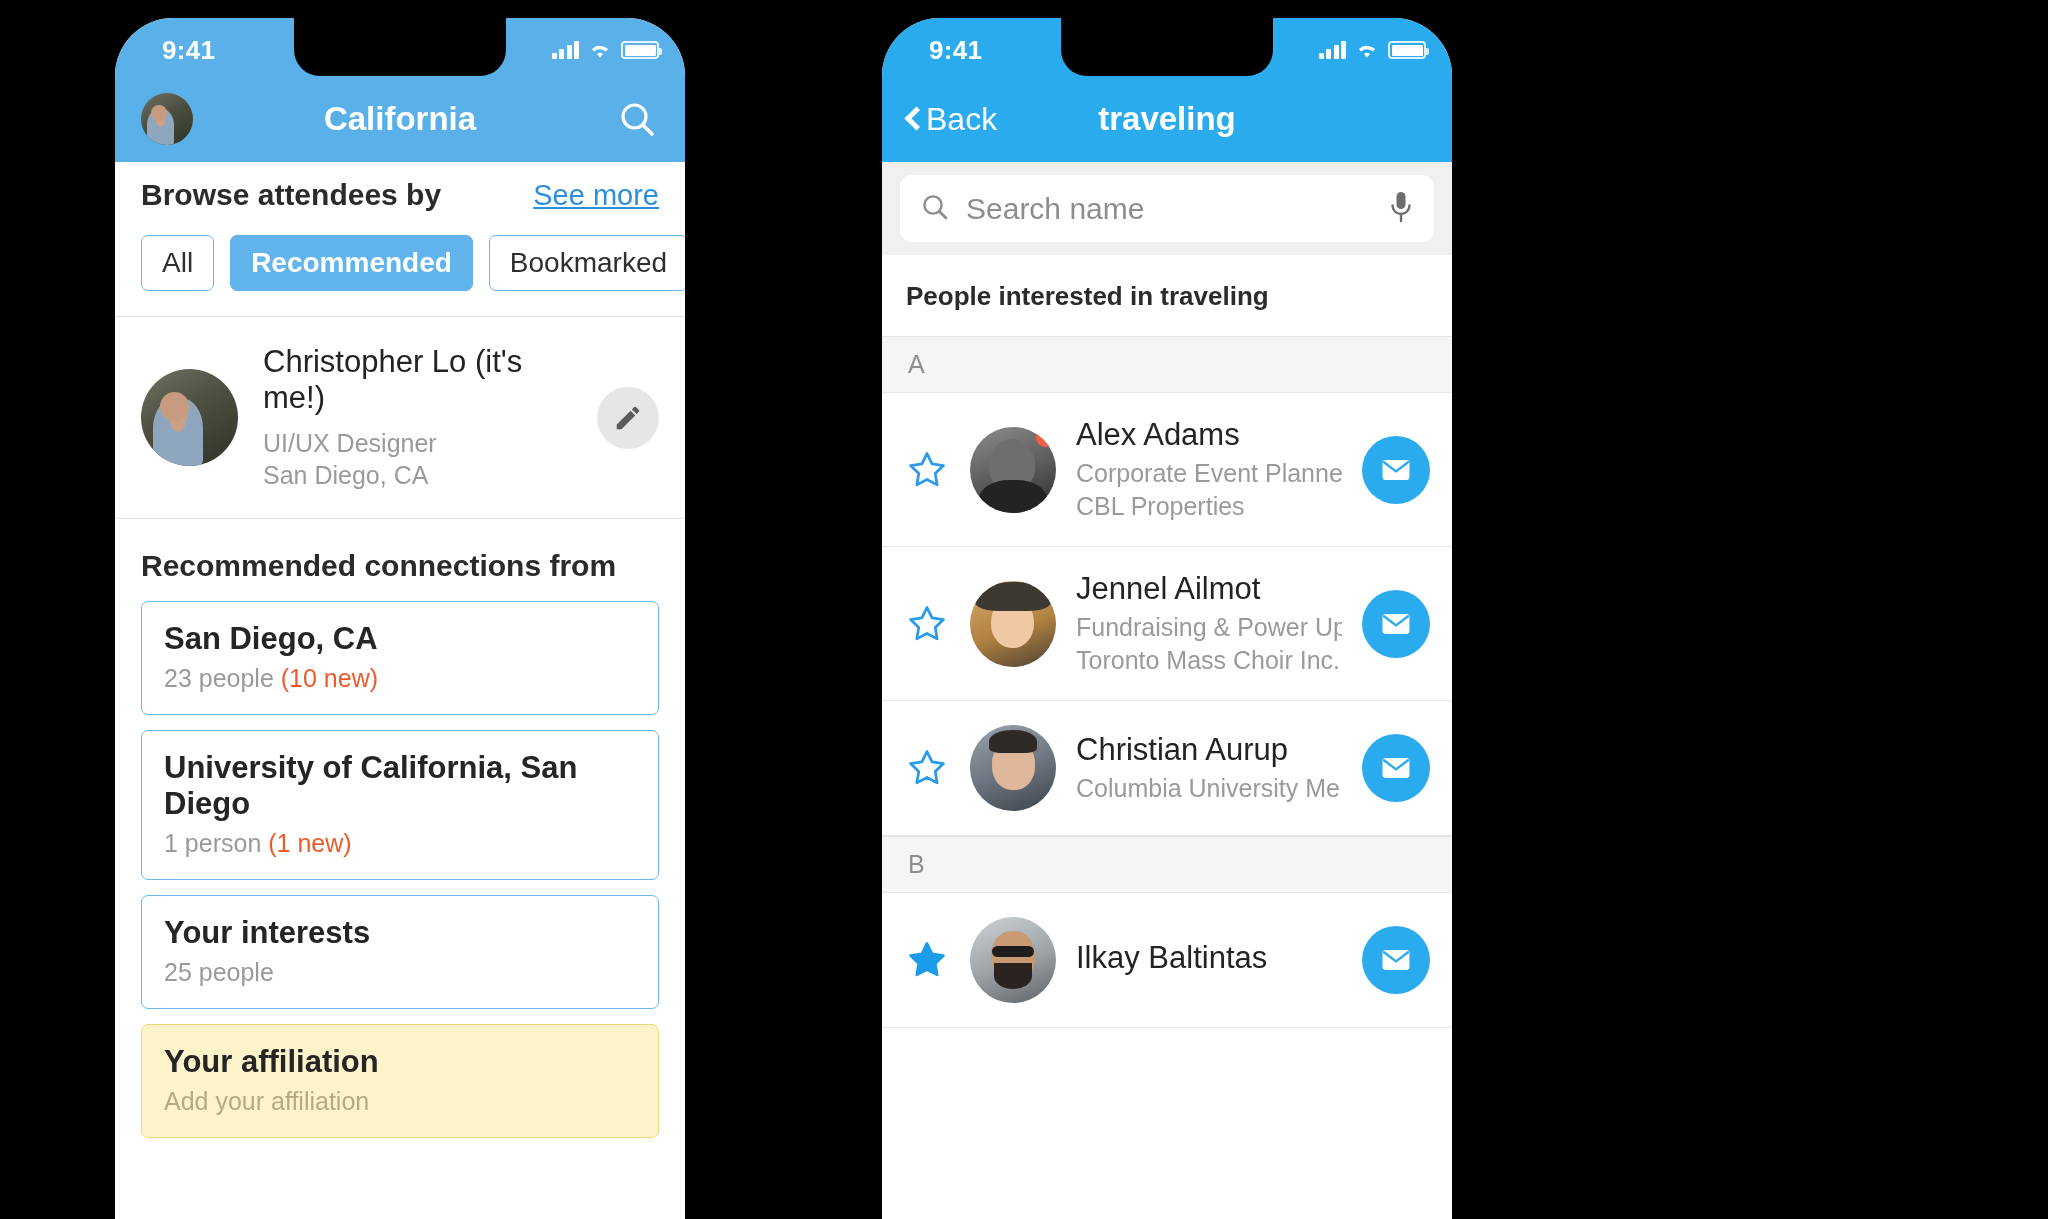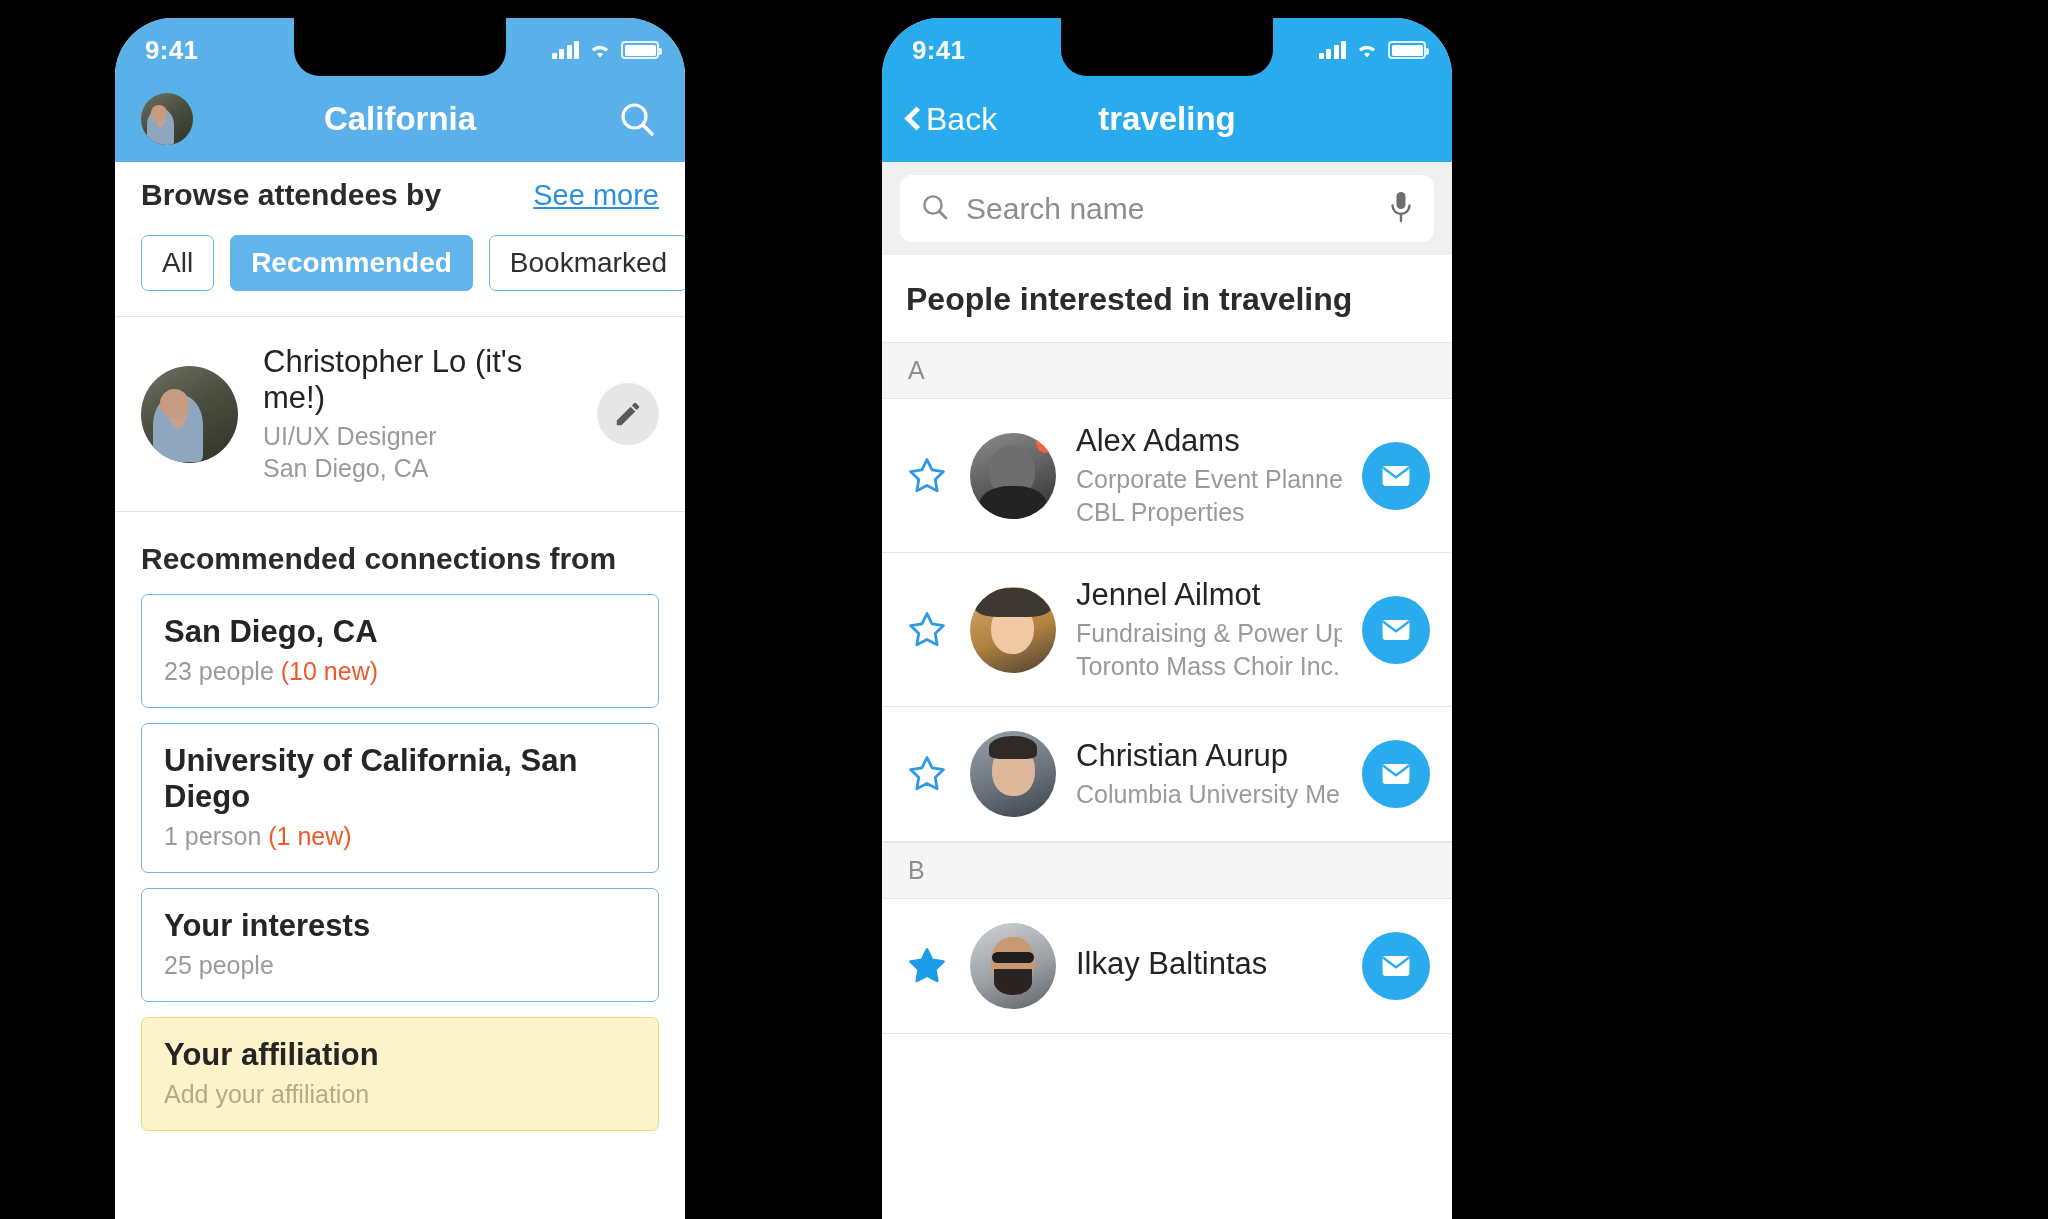--- a/index.html
+++ b/index.html
@@ -53,21 +53,21 @@
     position: relative;
     height: 58px;
     display: flex;
     align-items: center;
     padding: 0 26px 0 30px;
     color: #fff;
     font-size: 26px;
     font-weight: bold;
     z-index: 20;
   }
-  .sb-time { letter-spacing: 0.3px; margin-top: 6px; }
+  .sb-time { letter-spacing: 0.3px; margin-top: 6px; margin-left: 17px; }
   .sb-right {
     margin-left: auto;
     display: flex;
     align-items: center;
     gap: 9px;
     margin-top: 6px;
   }
   .sig { display: flex; align-items: flex-end; gap: 2.5px; height: 18px; }
   .sig i { width: 5px; background: #fff; border-radius: 1px; display: block; }
   .sig i:nth-child(1){height:6px}
@@ -177,21 +177,21 @@
     padding: 27px 26px;
     gap: 25px;
   }
   .me-avatar {
     width: 97px; height: 97px;
     border-radius: 50%;
     overflow: hidden;
     flex: none;
   }
   .me-info { flex: 1; min-width: 0; }
-  .me-name { font-size: 31px; color: #232323; margin-bottom: 4px; }
+  .me-name { font-size: 31px; color: #232323; margin-bottom: 11px; }
   .me-sub { font-size: 25px; color: #9a9a9a; line-height: 1.28; }
   .edit-btn {
     width: 62px; height: 62px;
     border-radius: 50%;
     background: #e6e6e6;
     display: flex; align-items: center; justify-content: center;
     flex: none;
   }
 
   .rec-title {
@@ -220,21 +220,21 @@
     border-radius: 12px;
     height: 67px;
     display: flex;
     align-items: center;
     padding: 0 20px;
     gap: 16px;
   }
   .search-ph { font-size: 30px; color: #8d8d8d; flex: 1; }
 
   .list-head {
-    font-size: 32px;
+    font-size: 26px;
     font-weight: bold;
     color: #2b2b2b;
     padding: 26px 24px 24px 24px;
     background: #fff;
   }
   .sec-head {
     background: #f5f5f5;
     font-size: 25px;
     color: #8e8e8e;
     padding: 13px 26px;

